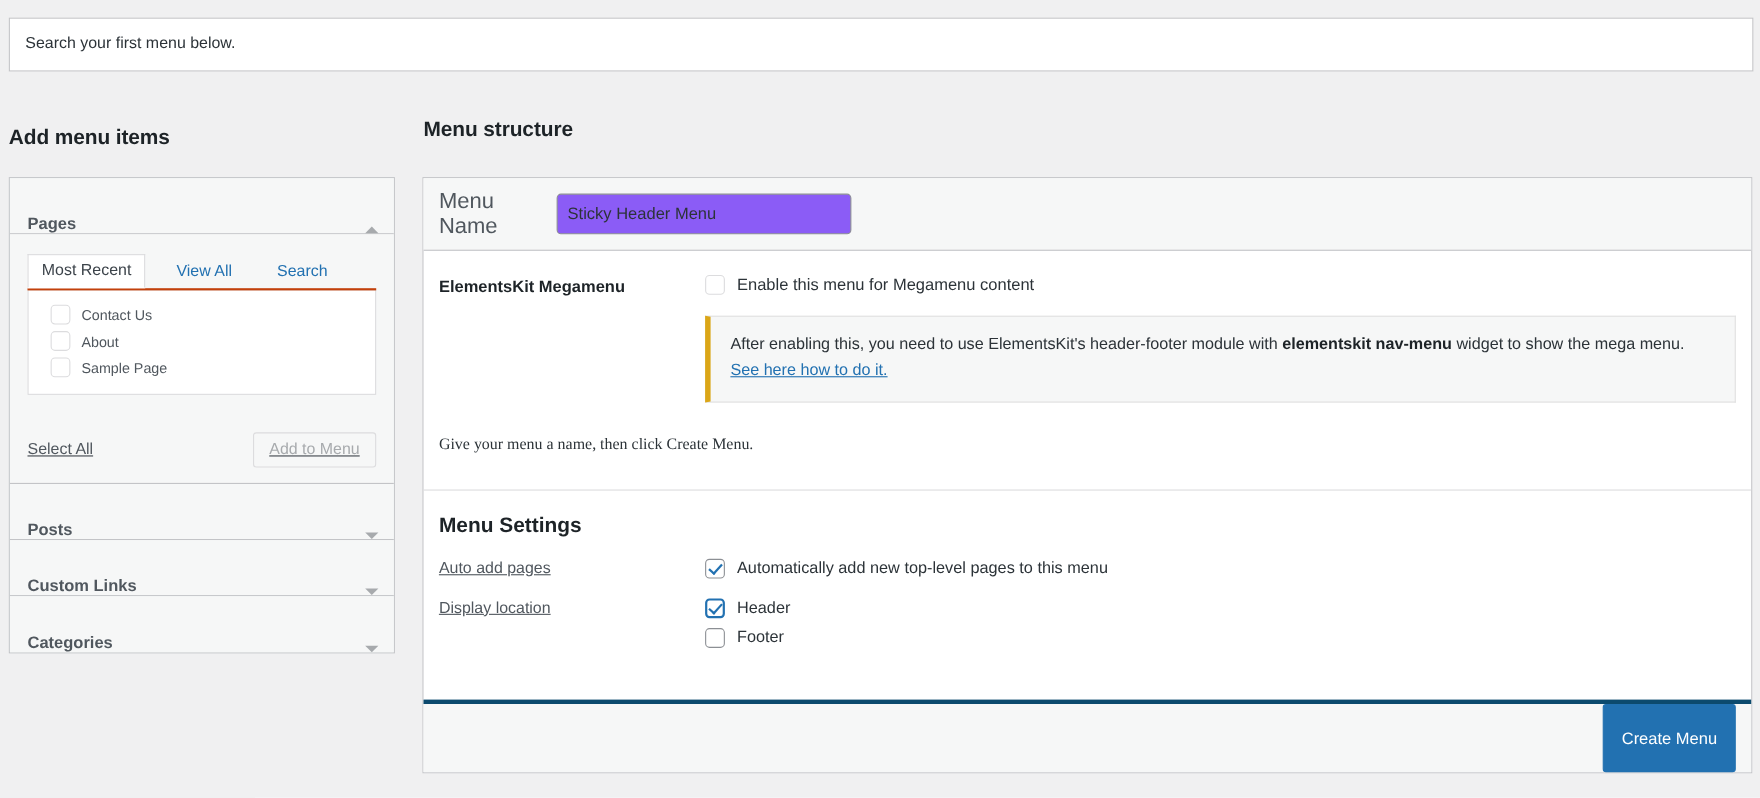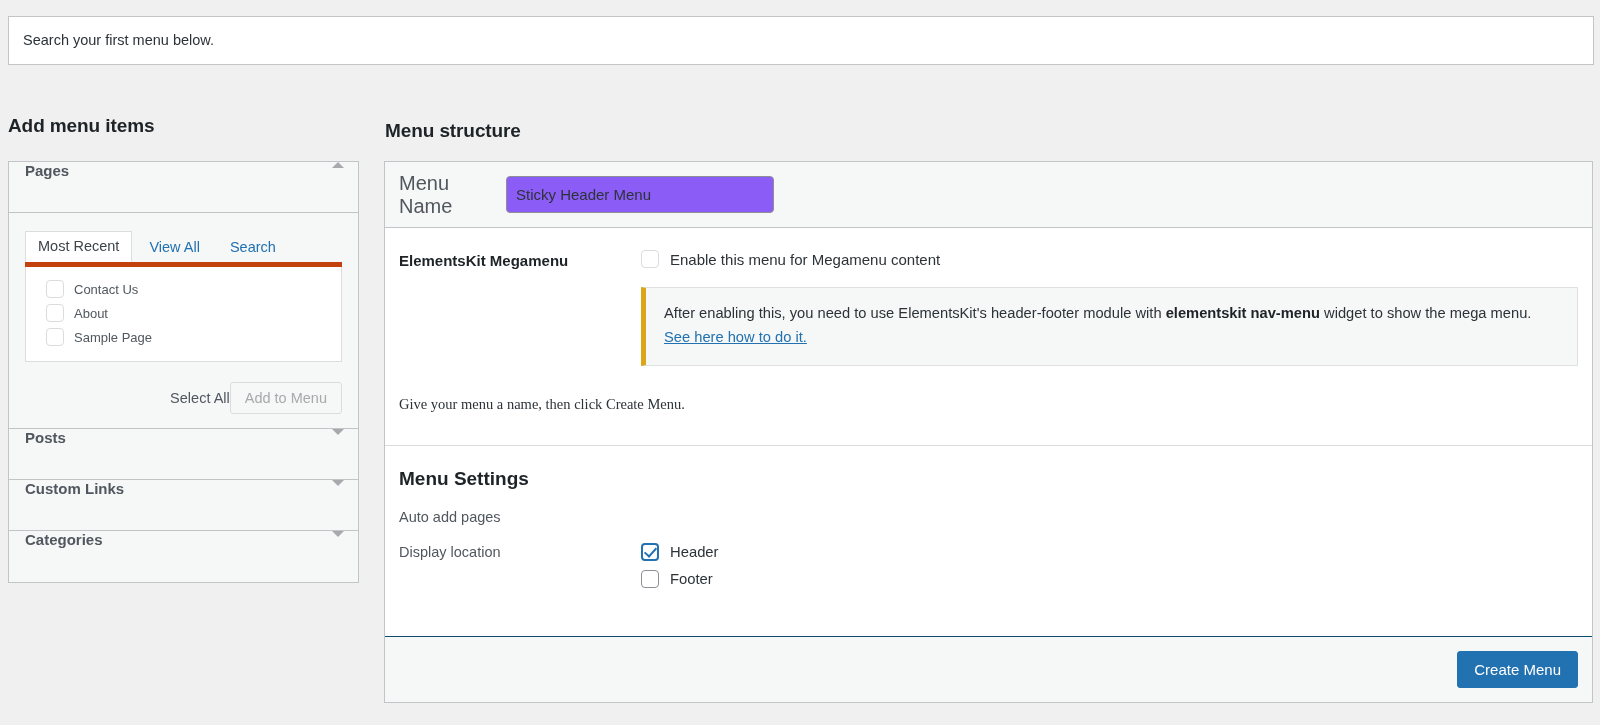--- a/index.html
+++ b/index.html
@@ -35,35 +35,35 @@
 
   
   .col-heading {
     position: absolute;
     font-size: 19px;
     font-weight: bold;
     color: #1d2327;
     letter-spacing: -0.1px;
   }
   #h-add  { left: 8px;   top: 115px; }
-  #h-struct { left: 385px; top: 120px; }
+  #h-struct { left: 385px; top: 108px; }
 
   
   .sidebar {
     position: absolute;
     left: 8px;
     top: 161px;
     width: 351px;
     background: #f6f7f7;
     border: 1px solid #c3c4c7;
   }
   .accordion-head {
     height: 51px;
     display: flex;
-    align-items: flex-start;
+    align-items: flex-end;
     justify-content: space-between;
     padding: 0 14px 0 16px;
     background: #f6f7f7;
     border-bottom: 1px solid #c3c4c7;
     cursor: pointer;
   }
   .accordion-head.last { border-bottom: none; }
   .accordion-title {
     font-size: 15px;
     font-weight: bold;
@@ -80,22 +80,22 @@
   .accordion-body {
     padding: 18px 16px 14px 16px;
     background: #f6f7f7;
     border-bottom: 1px solid #c3c4c7;
   }
 
   
   .tabs {
     display: flex;
     align-items: flex-end;
-    gap: 4px;
-    border-bottom: 5px solid #c2410c;
+    gap: 15px;
+    border-bottom: 2px solid #c2410c;
     position: relative;
     z-index: 2;
     margin-bottom: -1px;
   }
   .tab {
     font-size: 14.5px;
     padding: 6px 12px 7px 12px;
     color: #2271b1;
     cursor: pointer;
     border: 1px solid transparent;
@@ -147,22 +147,23 @@
     width: 5px; height: 10px;
     border: solid #2271b1;
     border-width: 0 2px 2px 0;
     transform: rotate(42deg);
   }
   .cb.blue.check::after { left: 4px; top: 0px; }
 
   .select-row {
     display: flex;
     align-items: center;
-    justify-content: flex-end;
-    margin-top: 20px;
+    justify-content: space-between;
+    margin-top: 34px;
+    text-decoration: underline;
   }
   .select-all {
     font-size: 14.5px;
     color: #50575e;
     cursor: pointer;
   }
   .btn-disabled {
     font-size: 14.5px;
     color: #a7aaad;
     background: #f6f7f7;
@@ -280,38 +281,38 @@
   .setting-row {
     display: flex;
     align-items: flex-start;
     margin-top: 18px;
   }
   .setting-label {
     width: 242px;
     font-size: 14.5px;
     color: #50575e;
     padding-top: 1px;
+    text-decoration: underline;
   }
   .setting-options { display: flex; flex-direction: column; gap: 9px; }
   .opt {
     display: flex;
     align-items: center;
     gap: 11px;
   }
   .opt-text {
     font-size: 14.8px;
     color: #2c3338;
   }
 
   .panel-footer {
     height: 66px;
     background: #f6f7f7;
-    border-top: 1px solid #0c4a6e;
-    display: flex;
-    align-items: center;
+    border-top: 4px solid #0c4a6e;
+    display: flex;
     justify-content: flex-end;
     padding-right: 14px;
   }
   .btn-primary {
     background: #2271b1;
     color: #fff;
     border: 1px solid #2271b1;
     border-radius: 3px;
     font-size: 15px;
     font-family: "Liberation Sans", sans-serif;
@@ -402,20 +403,26 @@
     </div>
 
     <div class="hint">Give your menu a name, then click Create Menu.</div>
 
     <div class="divider"></div>
 
     <div class="settings-title">Menu Settings</div>
 
     <div class="setting-row">
       <div class="setting-label">Auto add pages</div>
+      <div class="setting-options">
+        <div class="opt">
+          <span class="cb gray check"></span>
+          <span class="opt-text">Automatically add new top-level pages to this menu</span>
+        </div>
+      </div>
     </div>
 
     <div class="setting-row">
       <div class="setting-label">Display location</div>
       <div class="setting-options">
         <div class="opt">
           <span class="cb blue check"></span>
           <span class="opt-text">Header</span>
         </div>
         <div class="opt">

